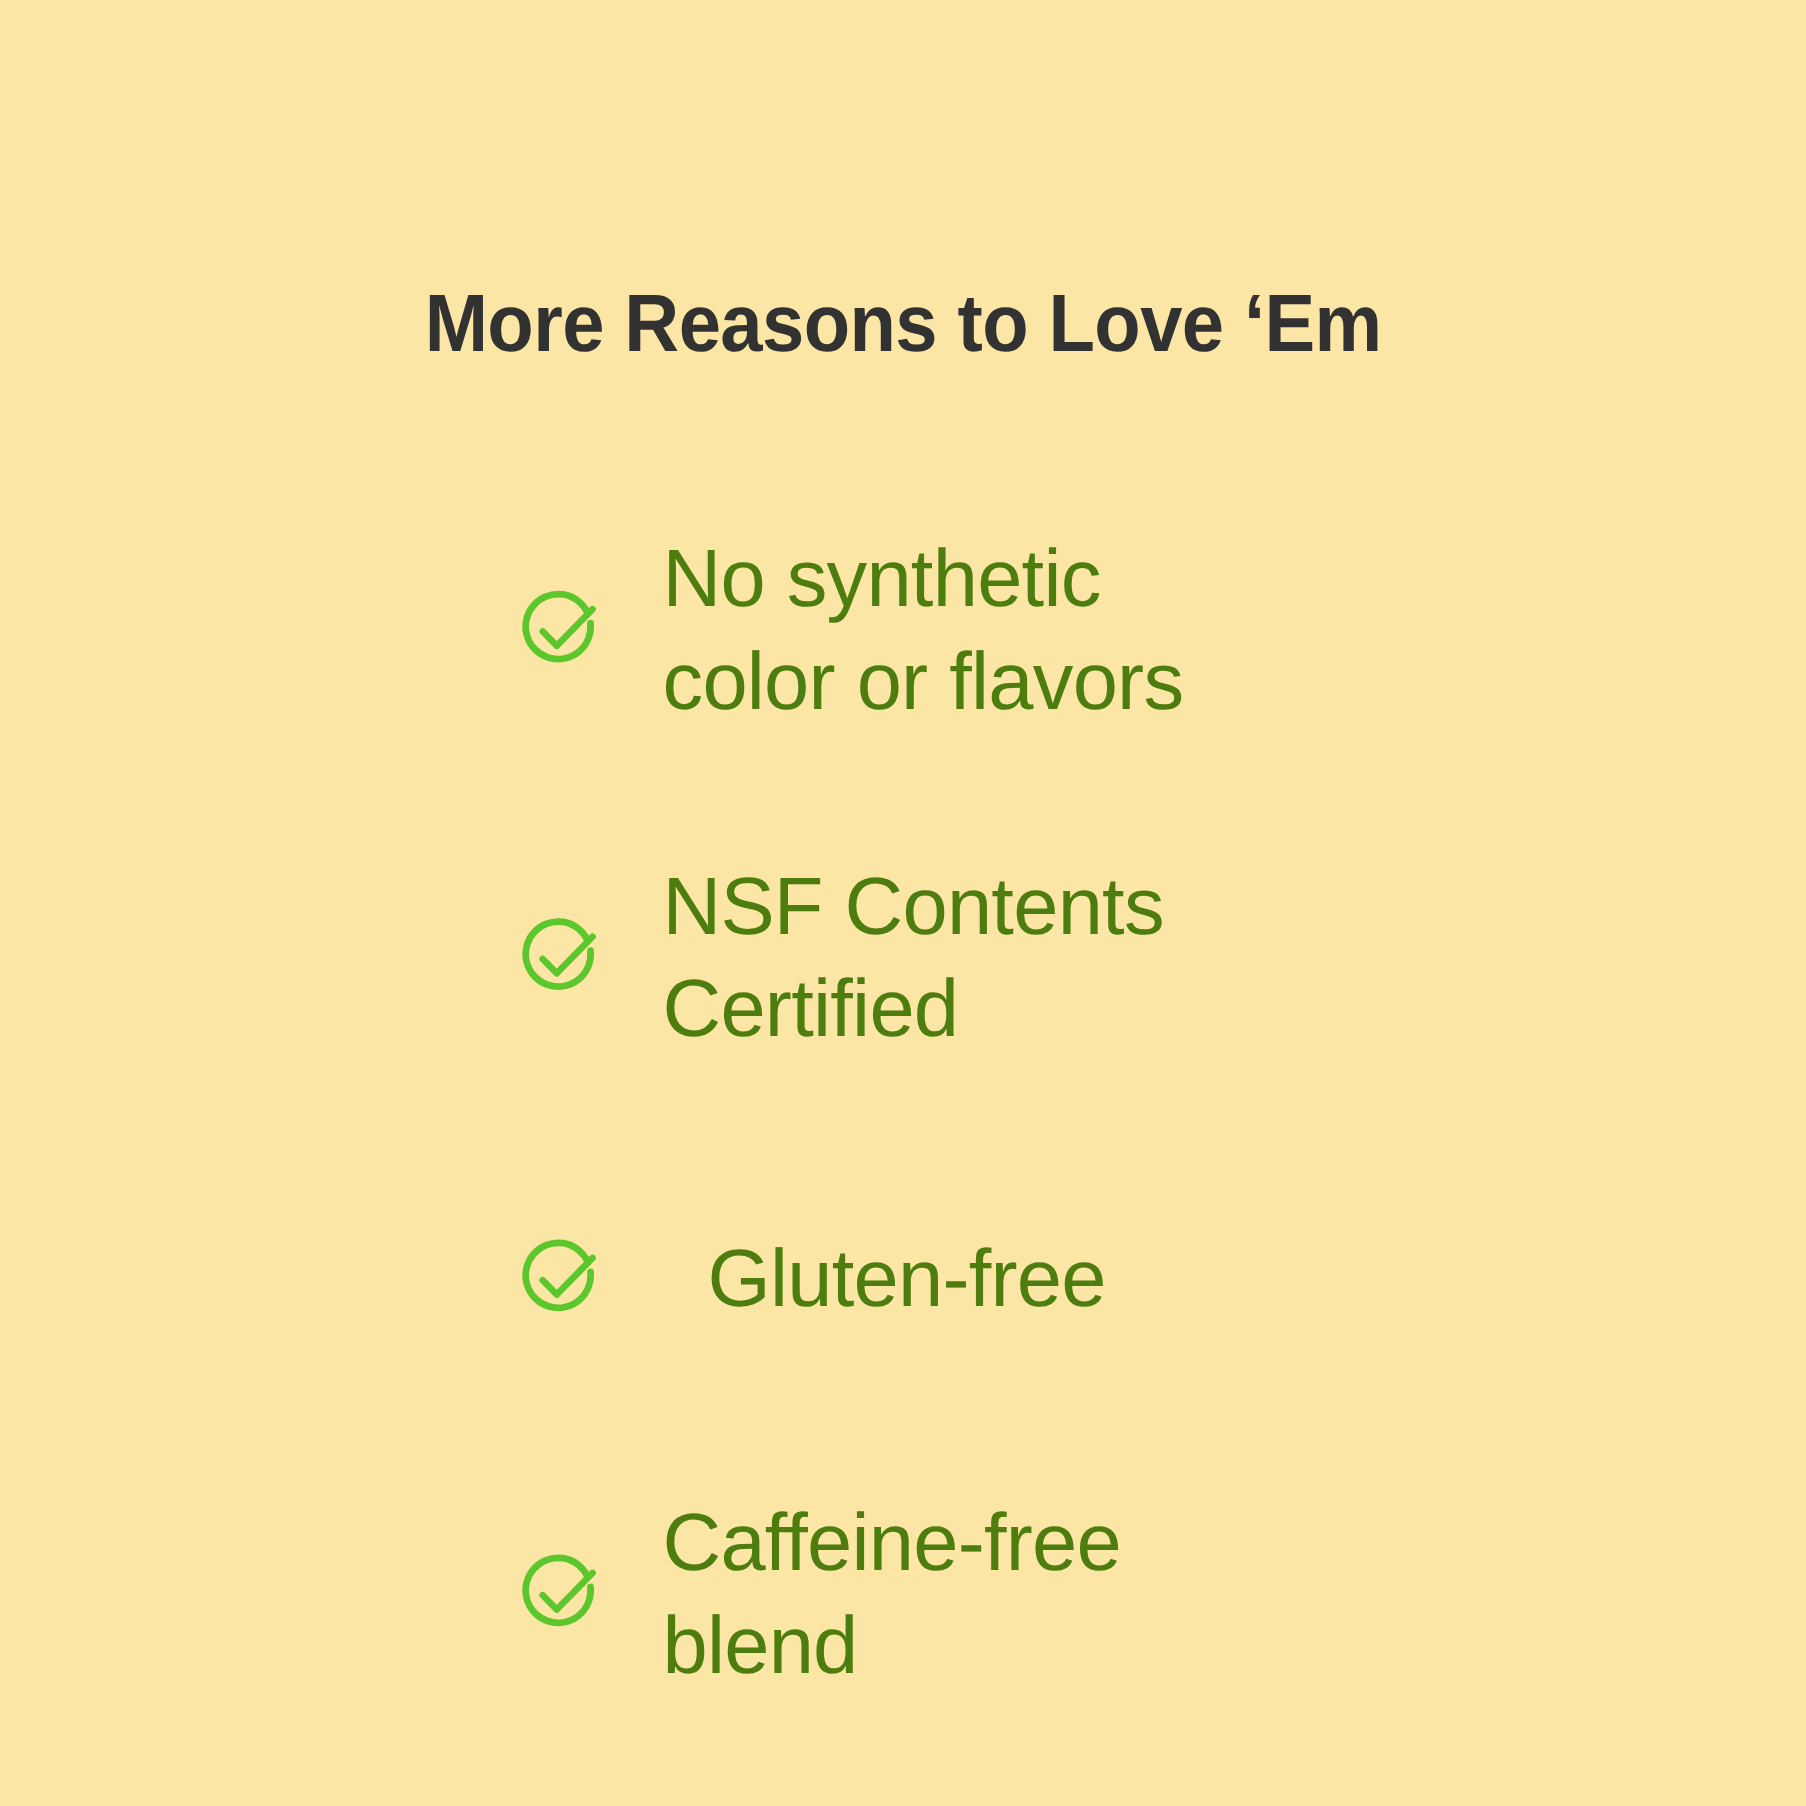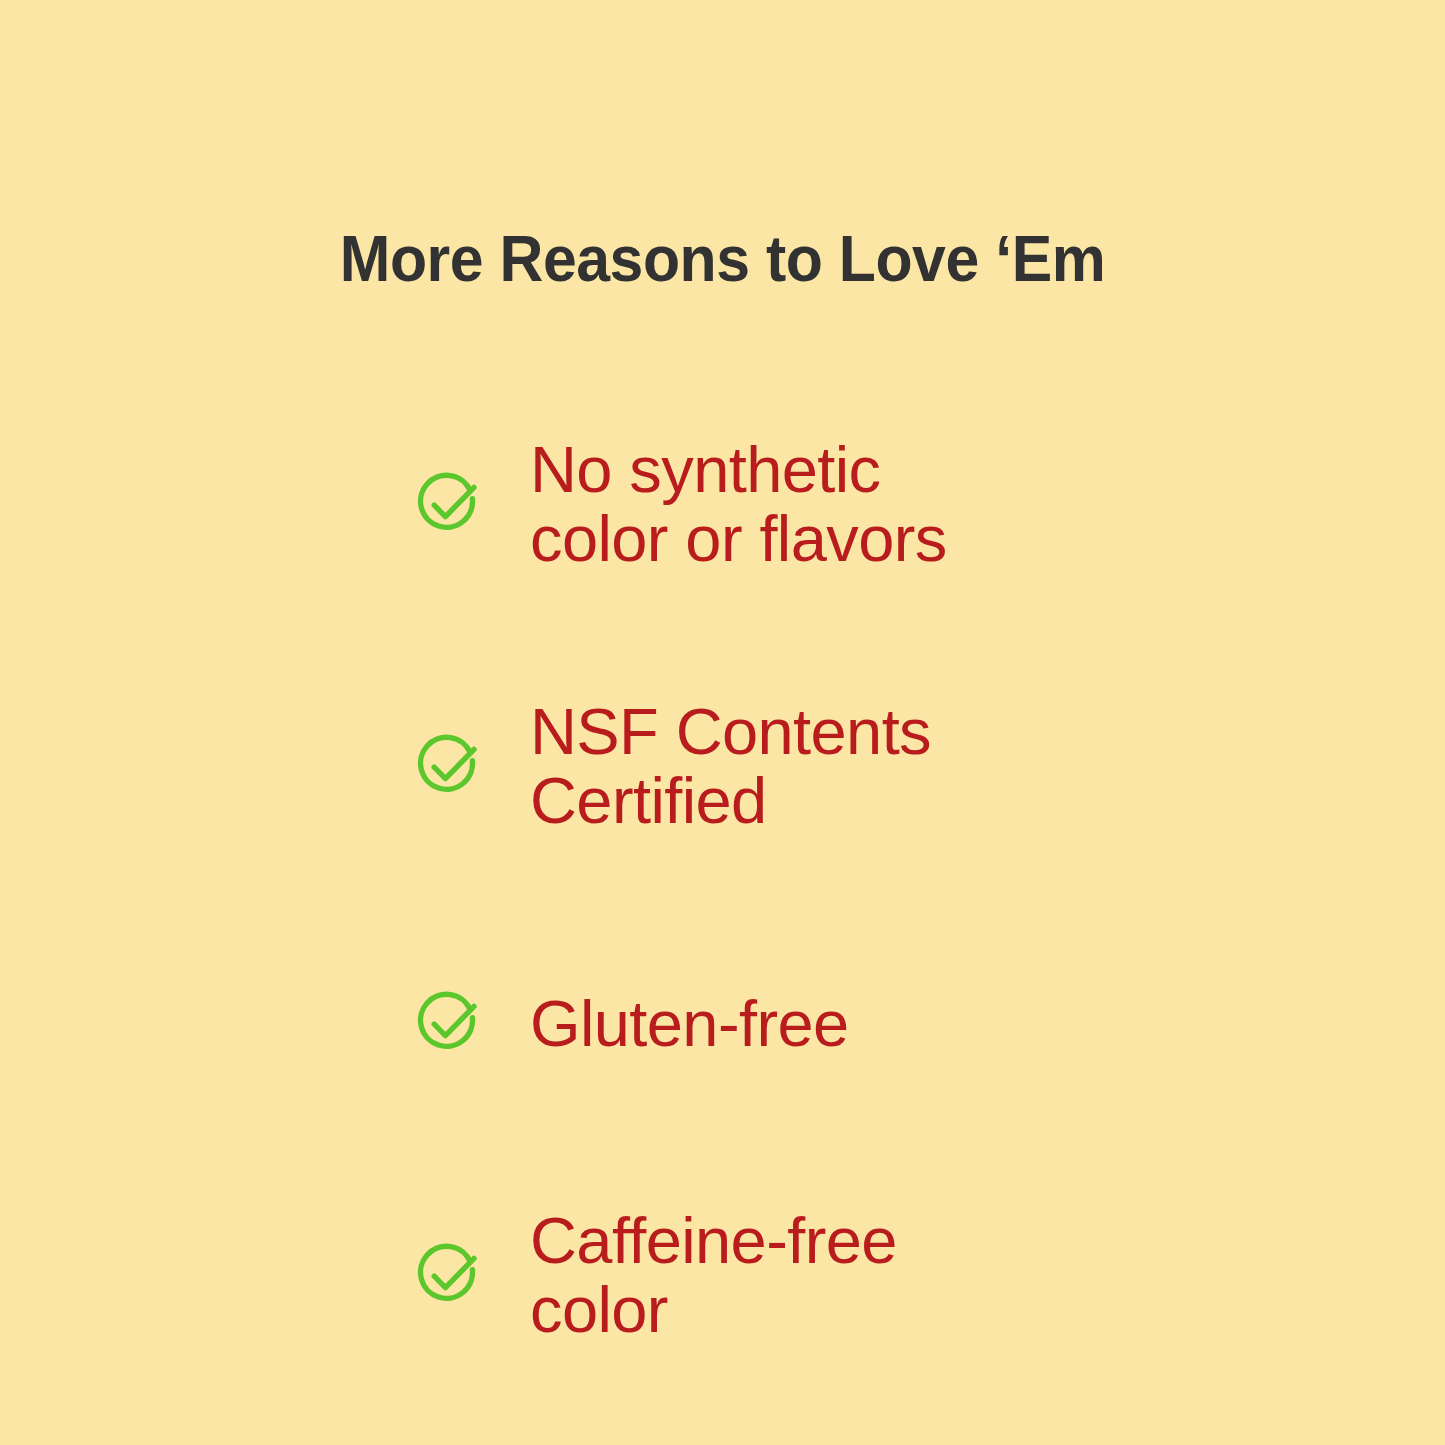--- a/index.html
+++ b/index.html
@@ -50,46 +50,46 @@
   }
 
   .benefit-row {
     display: flex;
     align-items: center;
     width: 100%;
   }
 
   .benefit-row.r1 { height: 168px; }
   .benefit-row.r2 { height: 168px; margin-top: 94px; }
-  .benefit-row.r3 { height: 84px;  margin-top: 131px; }
+  .benefit-row.r3 { height: 84px;  margin-top: 131px; gap: 36px; }
   .benefit-row.r4 { height: 168px; margin-top: 126px; }
 
   .check-cell {
     flex: 0 0 auto;
     width: 124px;
     display: flex;
     align-items: center;
     justify-content: flex-start;
     padding-left: 8px;
     box-sizing: border-box;
   }
 
   .check-icon {
     display: block;
     width: 70px;
     height: 70px;
   }
 
   .benefit-text {
     flex: 1 1 auto;
-    color: #b91c1c;
+    color: #4d7c0f;
     font-family: "Liberation Sans", sans-serif;
     font-weight: 400;
     font-size: 65px;
-    line-height: 69px;
+    line-height: 82px;
     letter-spacing: -0.6px;
     white-space: pre-line;
   }
 </style>
 </head>
 <body>
 
 <div id="panel">
 
   <div id="heading">More Reasons to Love ‘Em</div>
@@ -129,17 +129,17 @@
     </div>
 
     <div class="benefit-row r4">
       <div class="check-cell">
         <svg class="check-icon" viewBox="0 0 70 70">
           <path d="M56.2 21.5 A26 26 0 1 0 58.4 29.6" fill="none" stroke="#5CC72C" stroke-width="5.4" stroke-linecap="round"></path>
           <path d="M20.2 36.2 L31.4 47.6 L60.0 18.4" fill="none" stroke="#5CC72C" stroke-width="5.4" stroke-linecap="round" stroke-linejoin="round"></path>
         </svg>
       </div>
       <div class="benefit-text">Caffeine-free
-color</div>
+blend</div>
     </div>
 
   </div>
 </div>
 
 </body></html>

